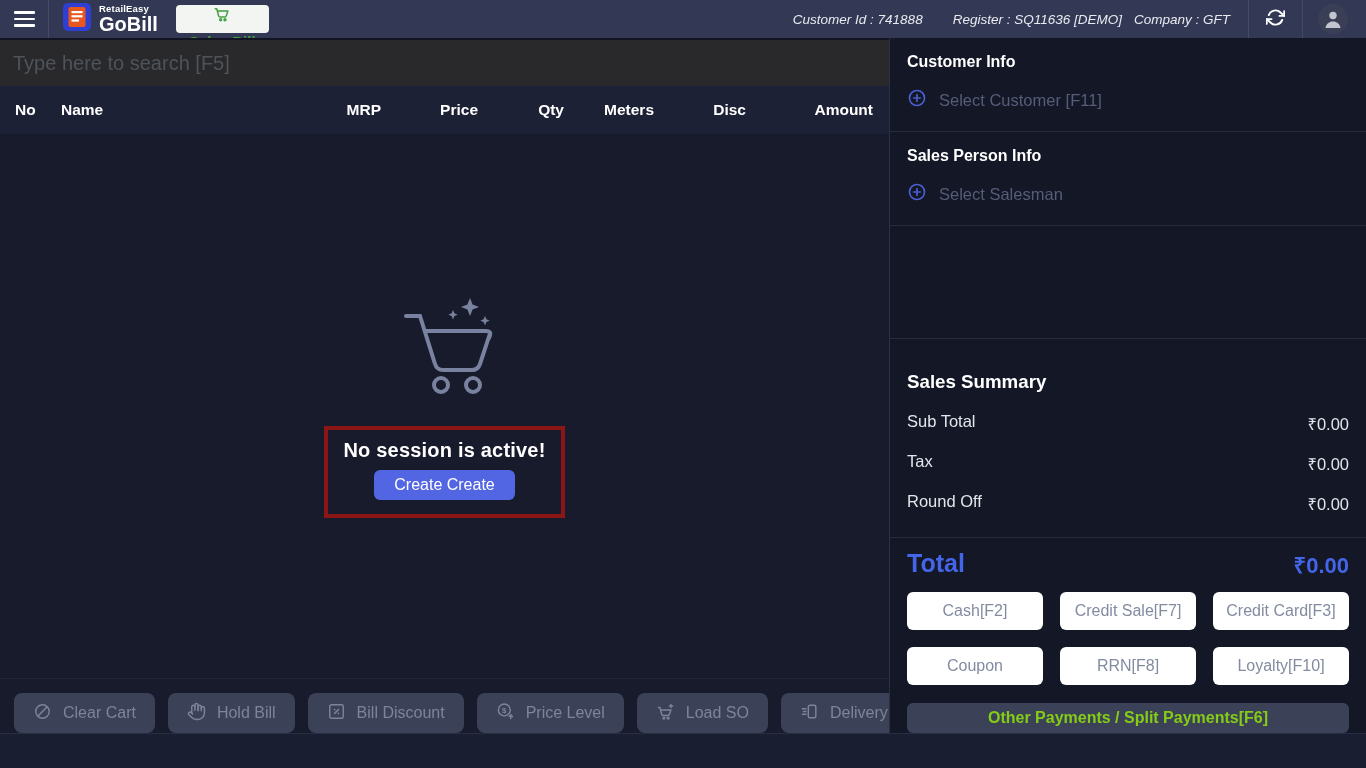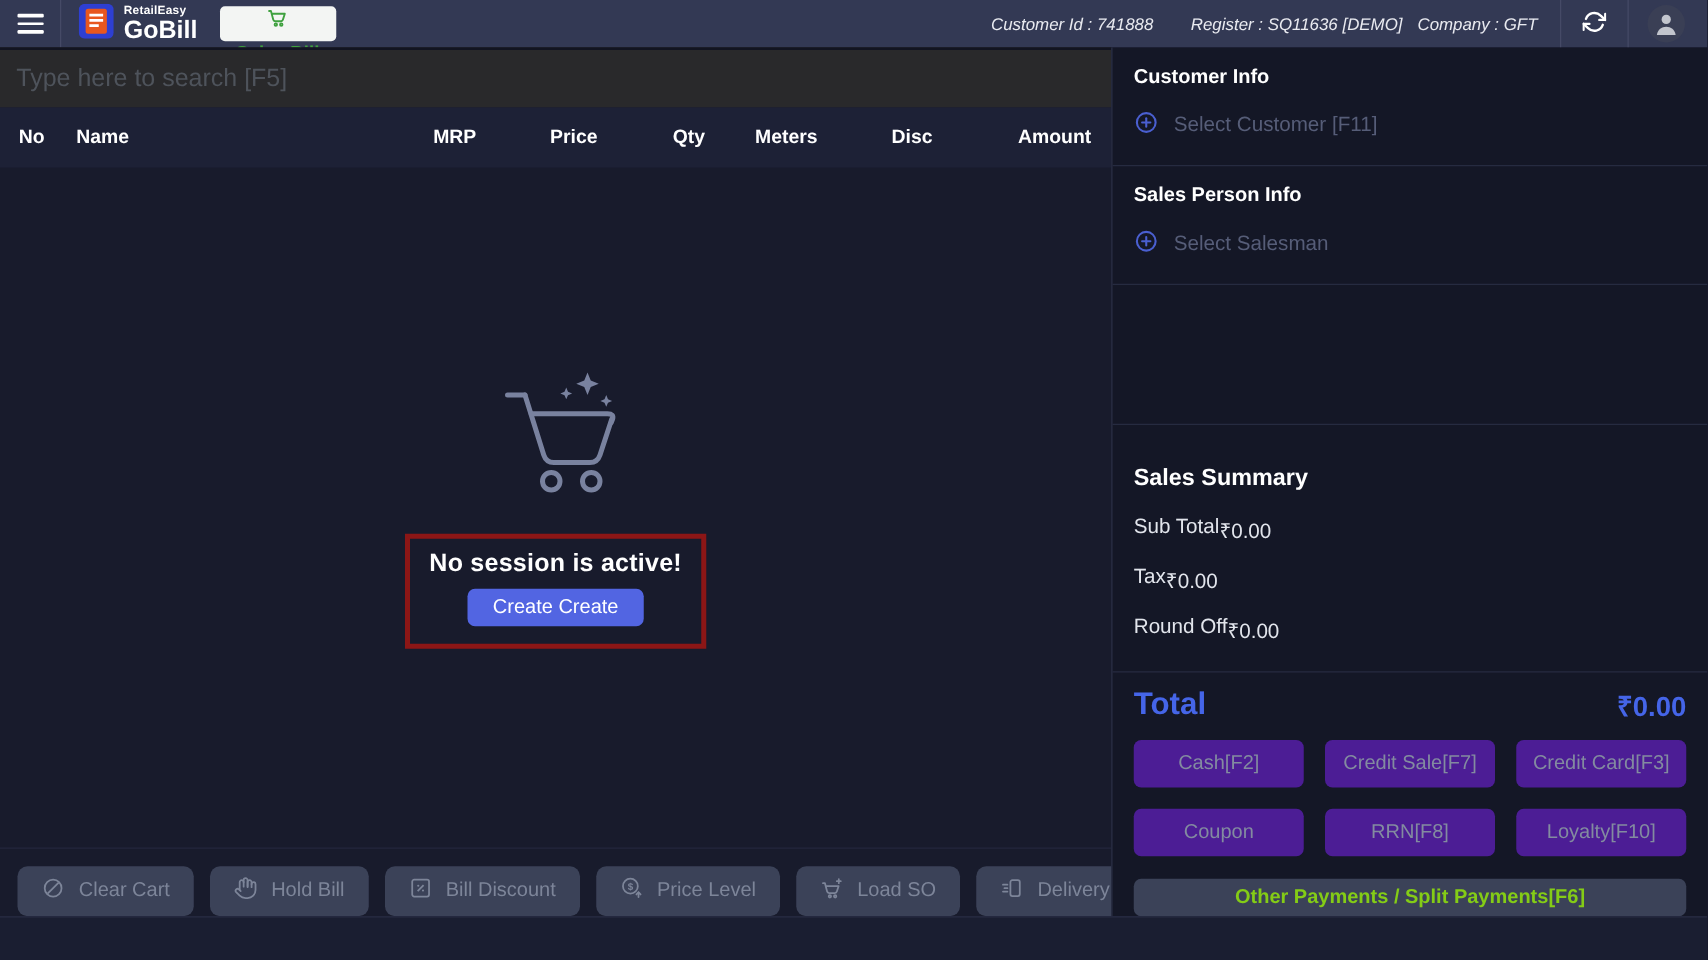--- a/index.html
+++ b/index.html
@@ -51,26 +51,26 @@
   .note-btn { margin-top:16px; margin-bottom:22px; width:100%; height:36px; background:#3b4258; color:#7d8599; border:none; border-radius:6px; font-size:16px; font-family:inherit; display:flex; align-items:center; justify-content:center; gap:9px; cursor:pointer; }
 
   
   .side { flex:0 0 477px; background:#141726; border-left:1px solid #2b3047; display:flex; flex-direction:column; }
   .sec { padding:15px 17px 0; }
   .sec h3 { margin:0; font-size:16px; font-weight:bold; }
   .sel-row { display:flex; align-items:center; gap:12px; margin:17px 0 19px; color:#565d78; font-size:16.5px; background:none; border:none; padding:0; font-family:inherit; cursor:pointer; }
   hr.div { border:none; border-top:1px solid #262b40; margin:0; }
   .spacer { height:142px; }
   .summary { padding:13px 17px 22px; }
-  .srow { display:flex; margin-top:17px; font-size:16.5px; color:#e2e5ec; }
+  .srow { display:flex; justify-content:space-between; margin-top:17px; font-size:16.5px; color:#e2e5ec; }
   .total-row { display:flex; justify-content:space-between; align-items:center; padding:11px 17px 13px; color:#4565e8; font-weight:bold; }
   .total-row .t-label { font-size:25px; }
   .total-row .t-value { font-size:22px; }
   .pay-grid { display:grid; grid-template-columns:repeat(3,1fr); gap:17px; padding:0 17px; }
-  .pay-btn { height:38px; background:#4c1d95; border:none; border-radius:6px; color:#838ba0; font-size:16px; font-family:inherit; cursor:pointer; white-space:nowrap; }
+  .pay-btn { height:38px; background:#ffffff; border:none; border-radius:6px; color:#838ba0; font-size:16px; font-family:inherit; cursor:pointer; white-space:nowrap; }
   .wide-btn { margin:18px 17px 0; height:38px; background:#3b4258; border:none; border-radius:6px; color:#84cc16; font-size:16px; font-weight:bold; font-family:inherit; cursor:pointer; }
 
   .footer { flex:0 0 35px; background:#1a1e31; border-top:1px solid #282d44; }
 </style>
 </head>
 <body>
 
 <header class="topbar">
   <button class="burger">
       <i></i>

